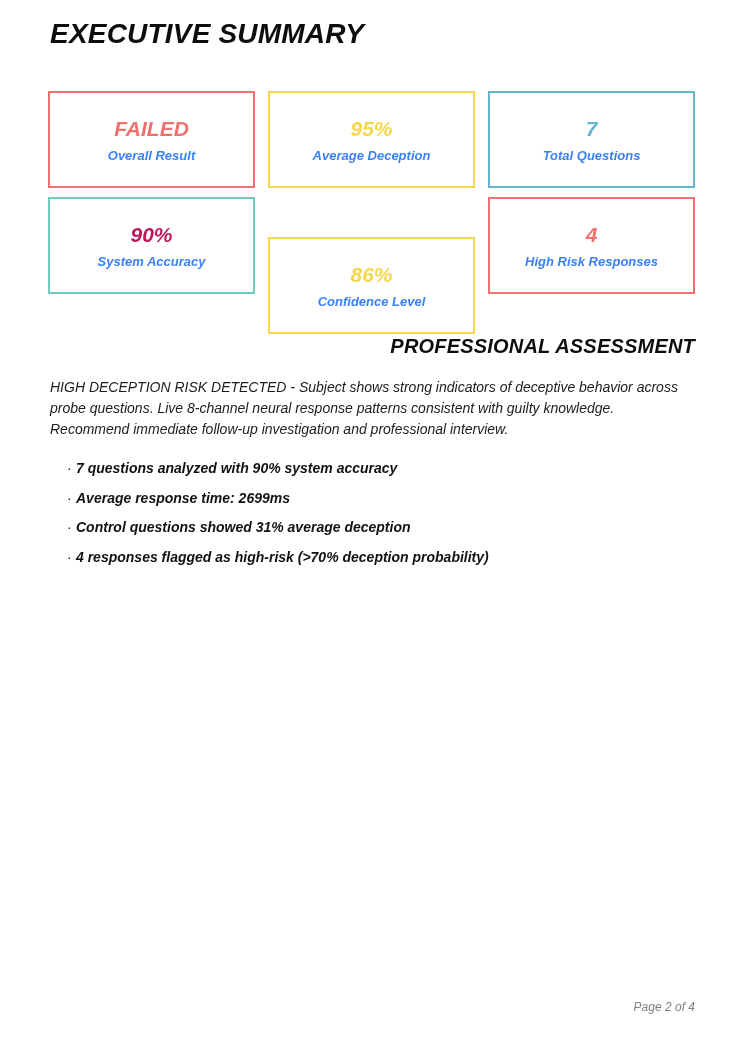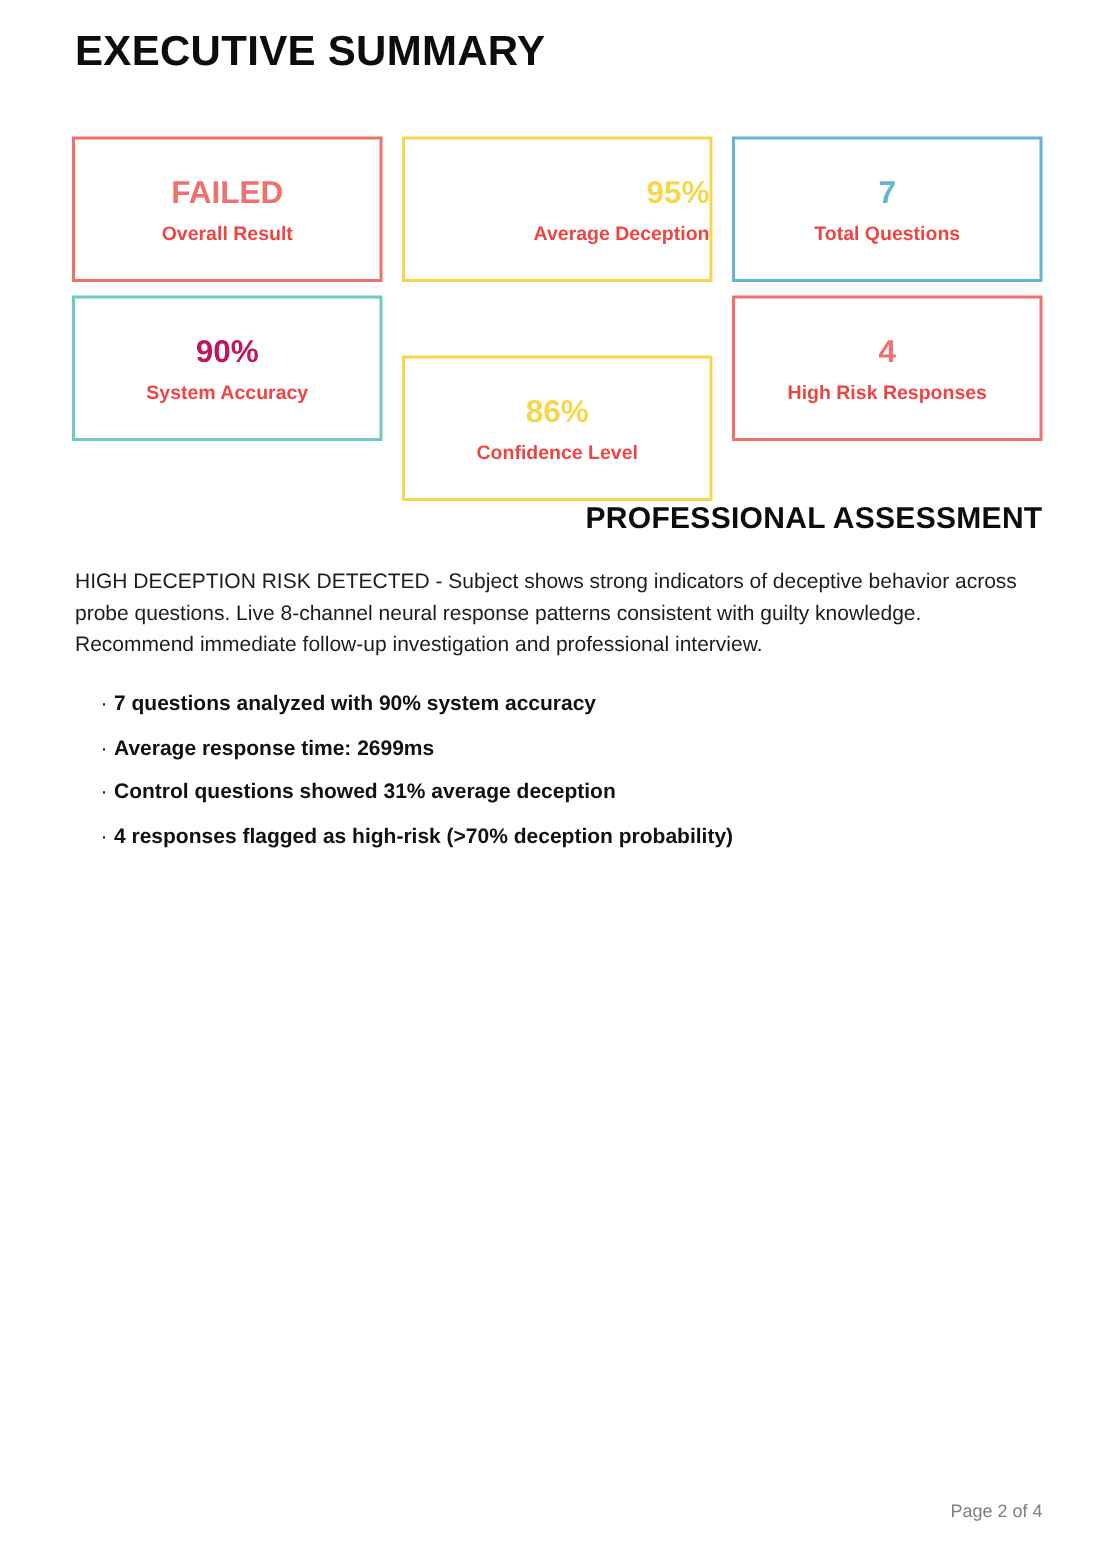--- a/index.html
+++ b/index.html
@@ -9,20 +9,21 @@
   }
   .page {
     position: relative;
     width: 743px;
     height: 1044px;
     background: #ffffff;
     font-family: "Liberation Sans", sans-serif;
     color: #111111;
     overflow: hidden;
     box-sizing: border-box;
+    font-style: italic;
   }
   .content {
     padding: 0 48px;
   }
   h1.doc-title {
     margin: 18px 0 0 2px;
     font-size: 28px;
     line-height: 1.15;
     font-weight: 700;
     color: #0d0d0d;
@@ -48,21 +49,21 @@
   }
   .card .value {
     font-size: 21px;
     font-weight: 700;
     line-height: 1;
     margin-bottom: 10px;
   }
   .card .label {
     font-size: 13px;
     font-weight: 700;
-    color: #ef4444;
+    color: #3b82f6;
     line-height: 1;
   }
   h2.section-heading {
     font-size: 20px;
     font-weight: 700;
     color: #0d0d0d;
     margin: 0 0 0 2px;
     line-height: 1.2;
     letter-spacing: 0.2px;
     text-align: right;
@@ -114,21 +115,21 @@
 <div class="page">
   <div class="content">
 
     <h1 class="doc-title">EXECUTIVE SUMMARY</h1>
 
     <div class="cards">
       <div class="card" style="border-color: rgb(238, 113, 110);">
         <div class="value" style="color: rgb(238, 113, 110);">FAILED</div>
         <div class="label">Overall Result</div>
       </div>
-      <div class="card" style="border-color: rgb(246, 215, 75); align-items: flex-end;">
+      <div class="card" style="border-color: rgb(246, 215, 75);">
         <div class="value" style="color: rgb(246, 215, 75);">95%</div>
         <div class="label">Average Deception</div>
       </div>
       <div class="card" style="border-color: rgb(100, 181, 207);">
         <div class="value" style="color: rgb(100, 181, 207);">7</div>
         <div class="label">Total Questions</div>
       </div>
       <div class="card" style="border-color: rgb(111, 203, 191);">
         <div class="value" style="color: #be185d;">90%</div>
         <div class="label">System Accuracy</div>

